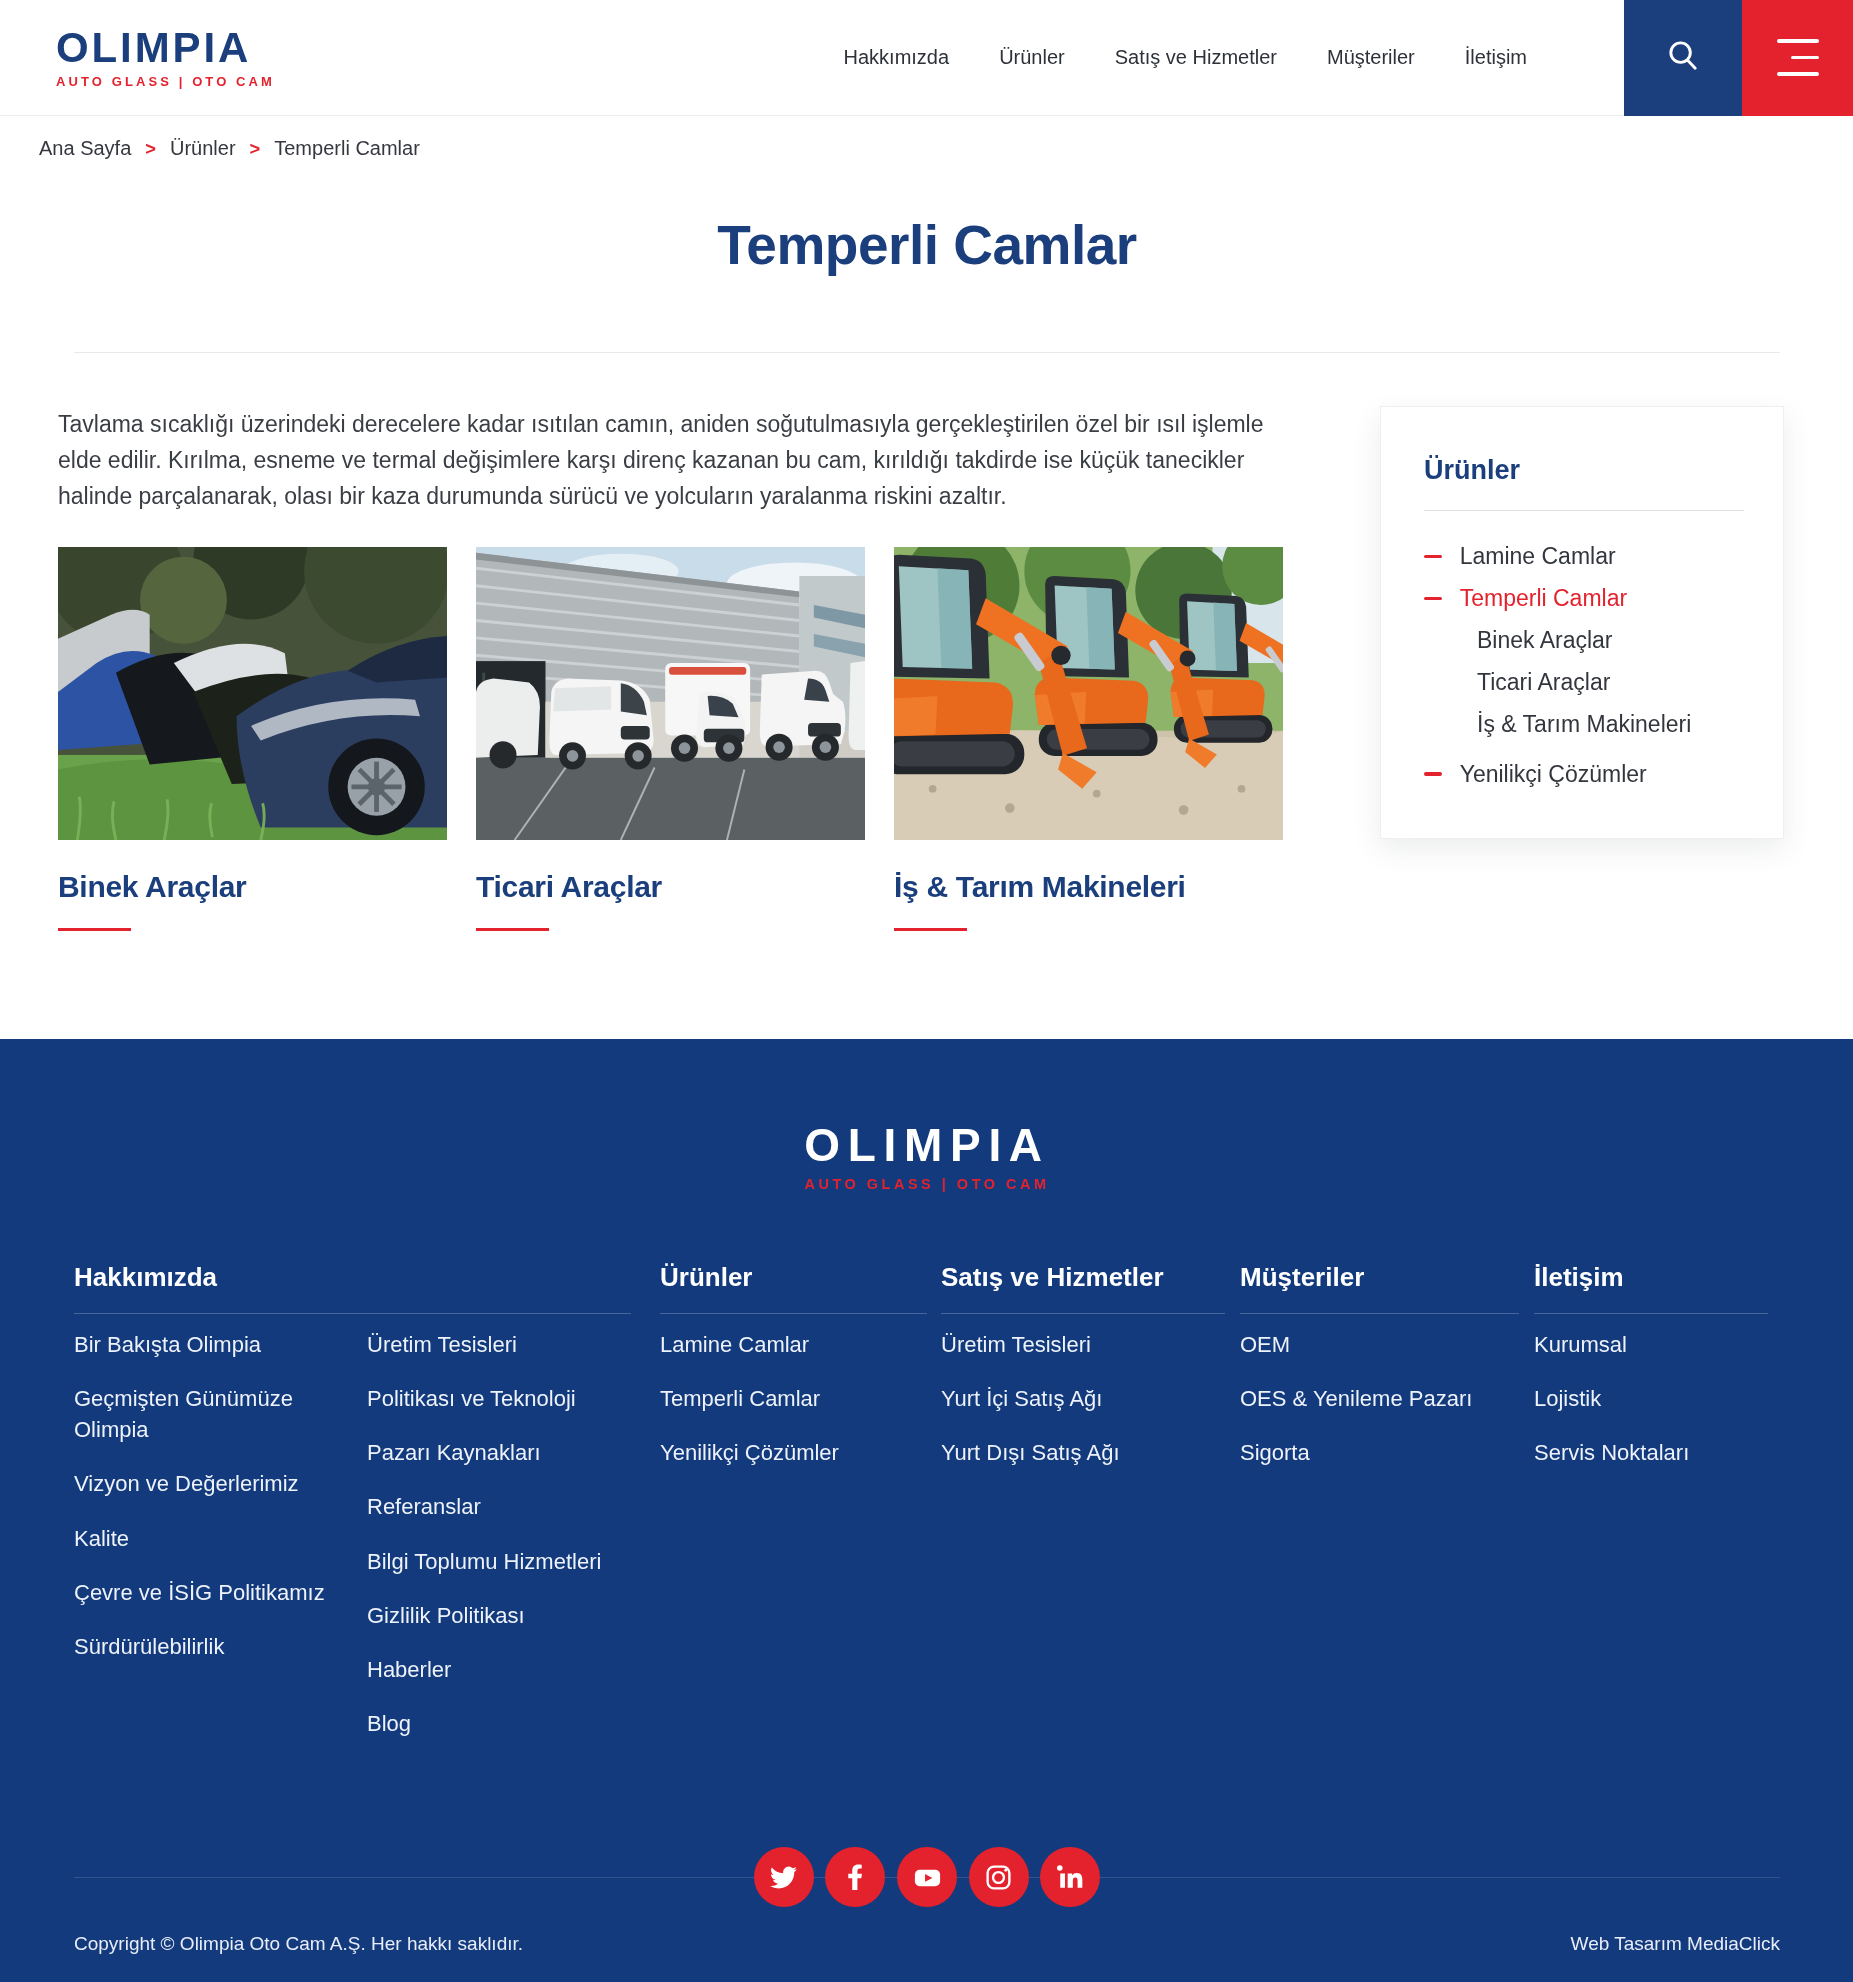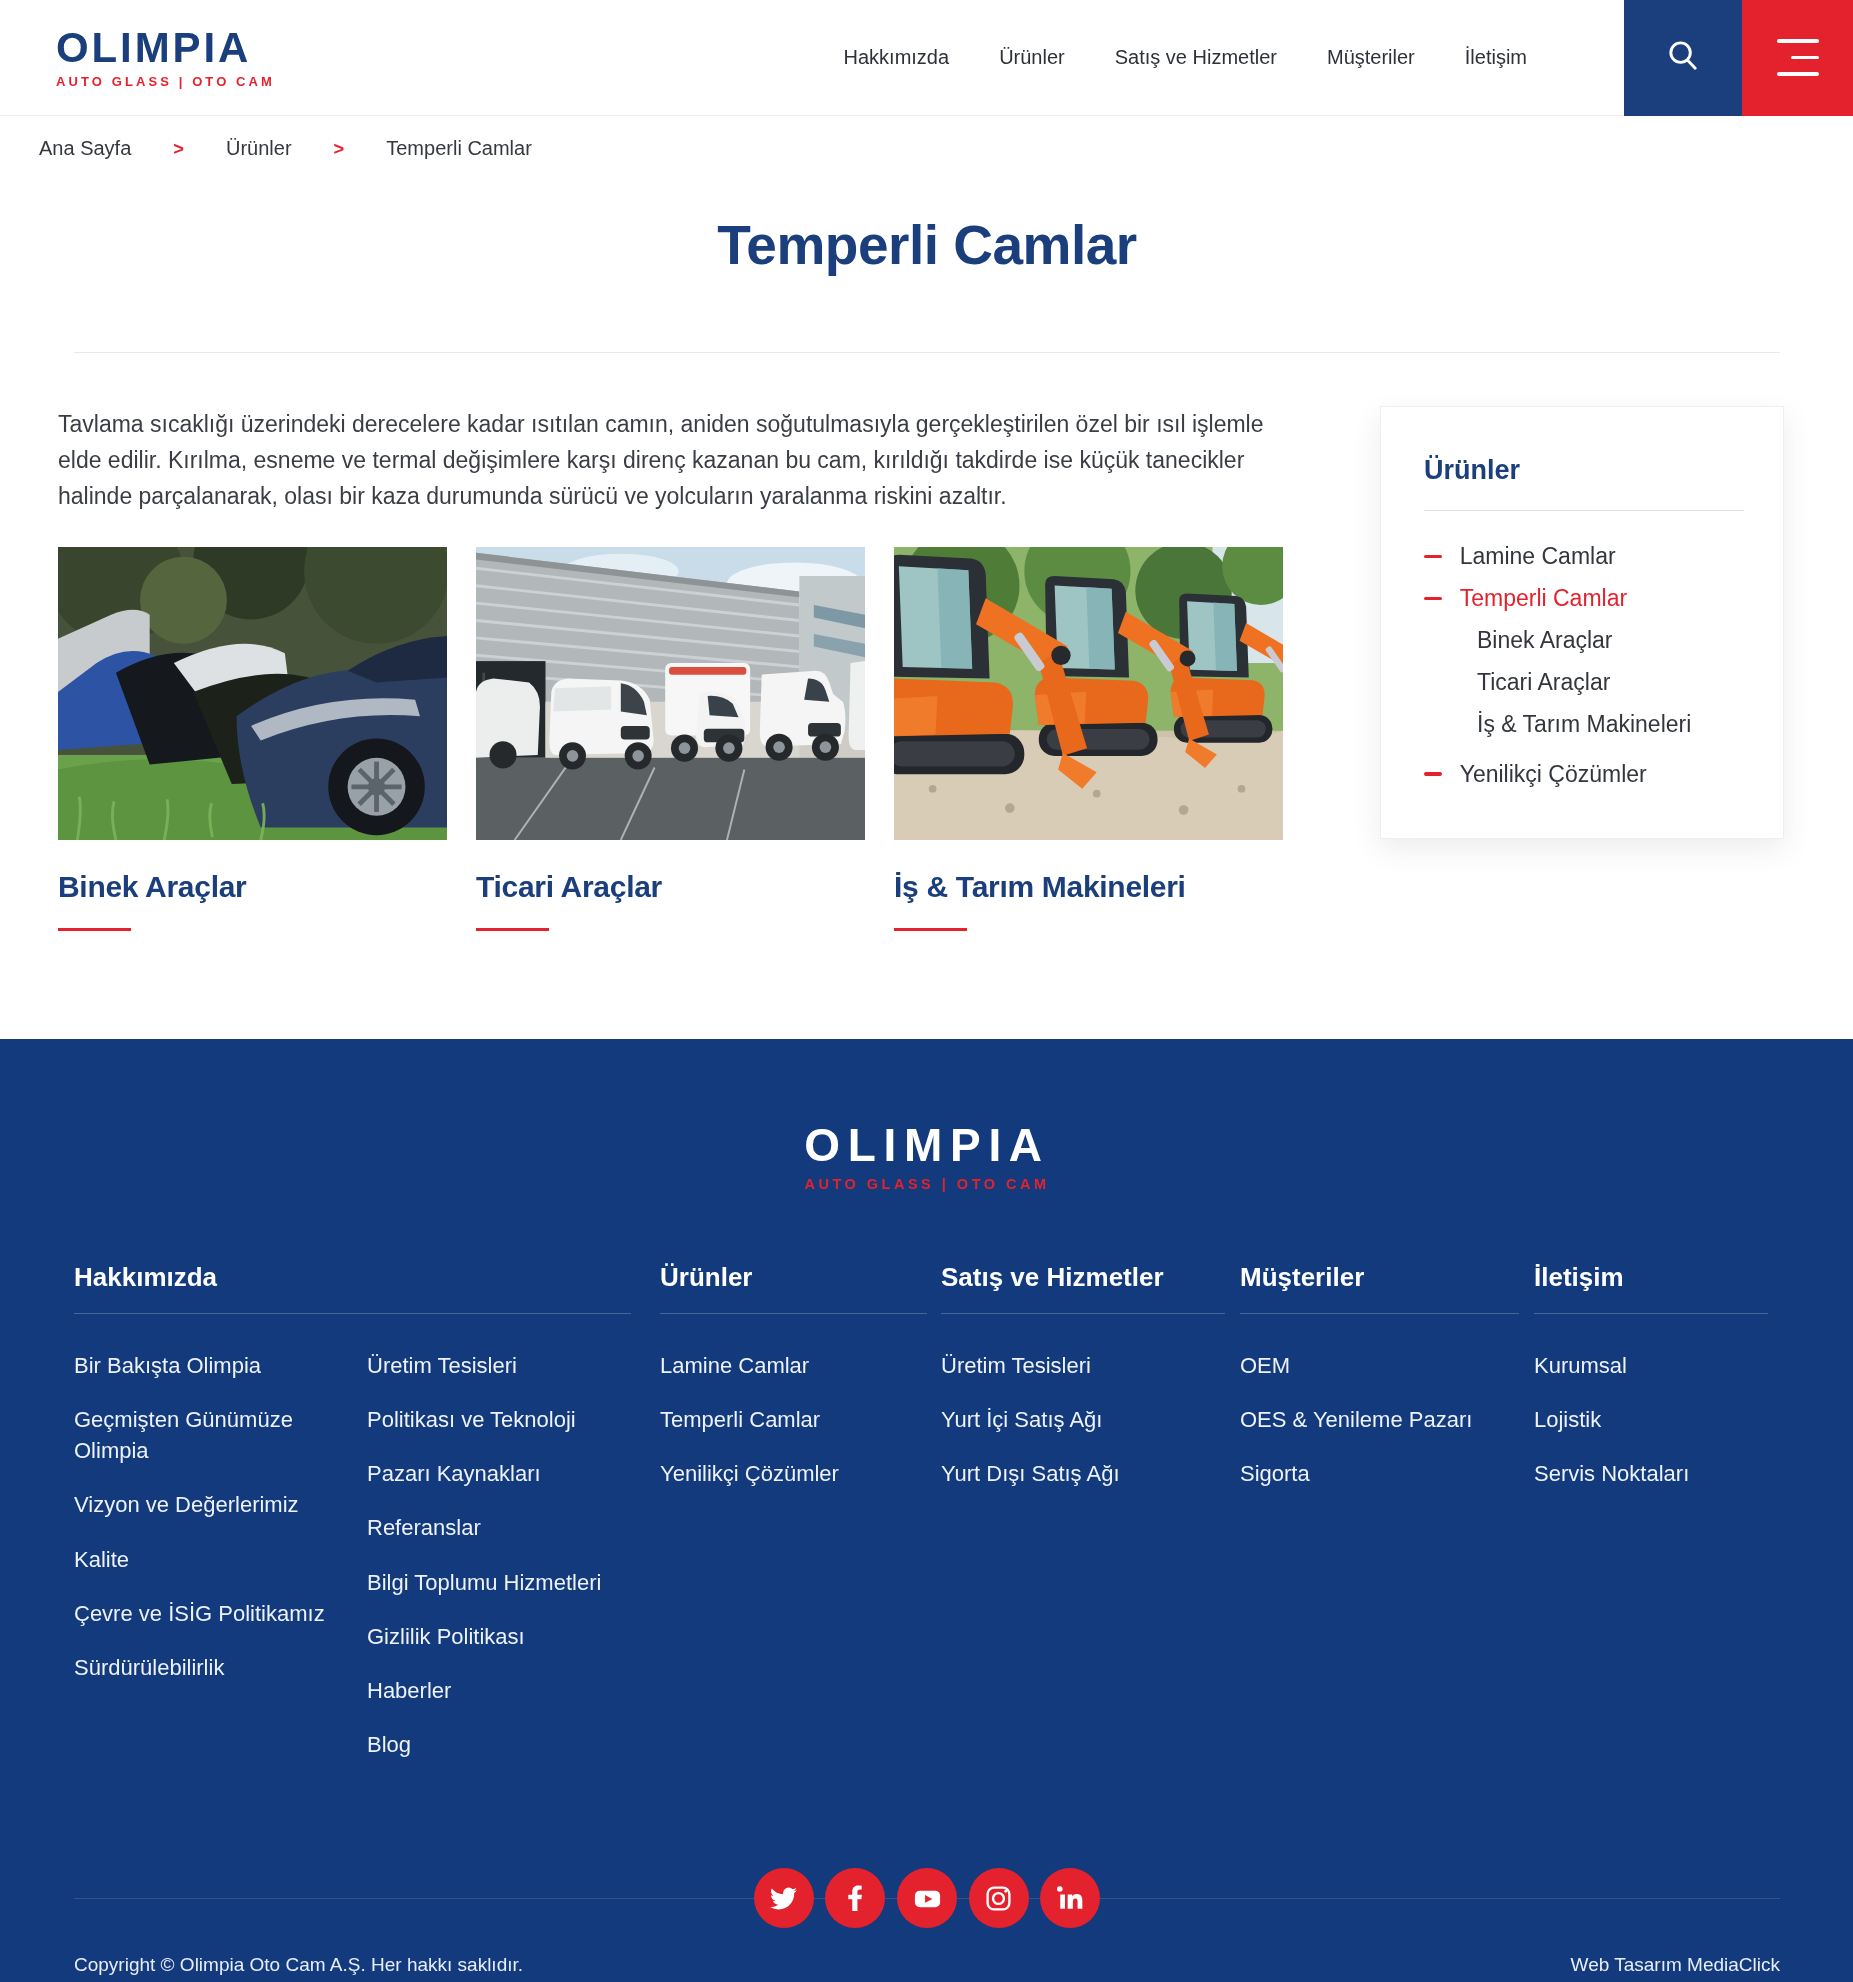--- a/index.html
+++ b/index.html
@@ -40,21 +40,21 @@
     display:flex; flex-direction:column; align-items:center; justify-content:center;
     gap:12.6px; cursor:pointer; border:none;
   }
   .menu-btn .bars{display:flex; flex-direction:column; align-items:flex-end; gap:12.6px;}
   .menu-btn i{display:block; height:3.9px; background:#fff; border-radius:1.9px;}
   .menu-btn i.b1,.menu-btn i.b3{width:42px;}
   .menu-btn i.b2{width:28px;}
 
   
   .breadcrumb{
-    display:flex; align-items:center; gap:42px;
+    display:flex; align-items:center; gap:14px;
     padding:21px 0 13.5px 39px; font-size:20px; color:#35383e;
   }
   .breadcrumb .sep{color:var(--red); font-weight:700; font-size:18.3px;}
 
   
   .page-title{
     text-align:center; margin:39px 0 0; color:var(--navy);
     font-size:55px; font-weight:800; letter-spacing:-0.5px; line-height:64px;
   }
   .title-rule{border:none; border-top:1px solid var(--rule); margin:75px 74px 0;}
@@ -96,21 +96,21 @@
   .side-list li.gap-top{margin-top:7.7px;}
 
   
   .footer{background:var(--footer-navy); color:#fff; padding-top:83px; min-height:901px;}
   .f-logo{display:flex; flex-direction:column; align-items:center; line-height:1;}
   .f-logo .logo-title{font-size:46px; font-weight:700; letter-spacing:7.7px; color:#fff;}
   .f-logo .logo-sub{margin-top:8.7px; font-size:14.5px; font-weight:700; letter-spacing:3.5px; color:var(--red);}
   .f-cols{display:flex; padding:0 74px; margin-top:70px;}
   .fcol h4{font-size:26px; font-weight:800; color:#fff;}
   .fcol-rule{border-top:1px solid rgba(255,255,255,.22); margin-top:20px; width:95%;}
-  .fcol ul{margin-top:36px;}
+  .fcol ul{margin-top:15px;}
   .fcol li{margin-bottom:23px; font-size:22px; line-height:1.42; color:#eef2fa;}
   .fcol-wide{width:586px;}
   .fcol-groups{display:flex;}
   .fcol-groups ul{width:50%; padding-right:27px;}
   .fcol-urunler{width:281px;}
   .fcol-satis{width:299px;}
   .fcol-musteriler{width:294px;}
   .fcol-iletisim{flex:1;}
 
   .social-row{position:relative; margin-top:85px; height:60px;}

